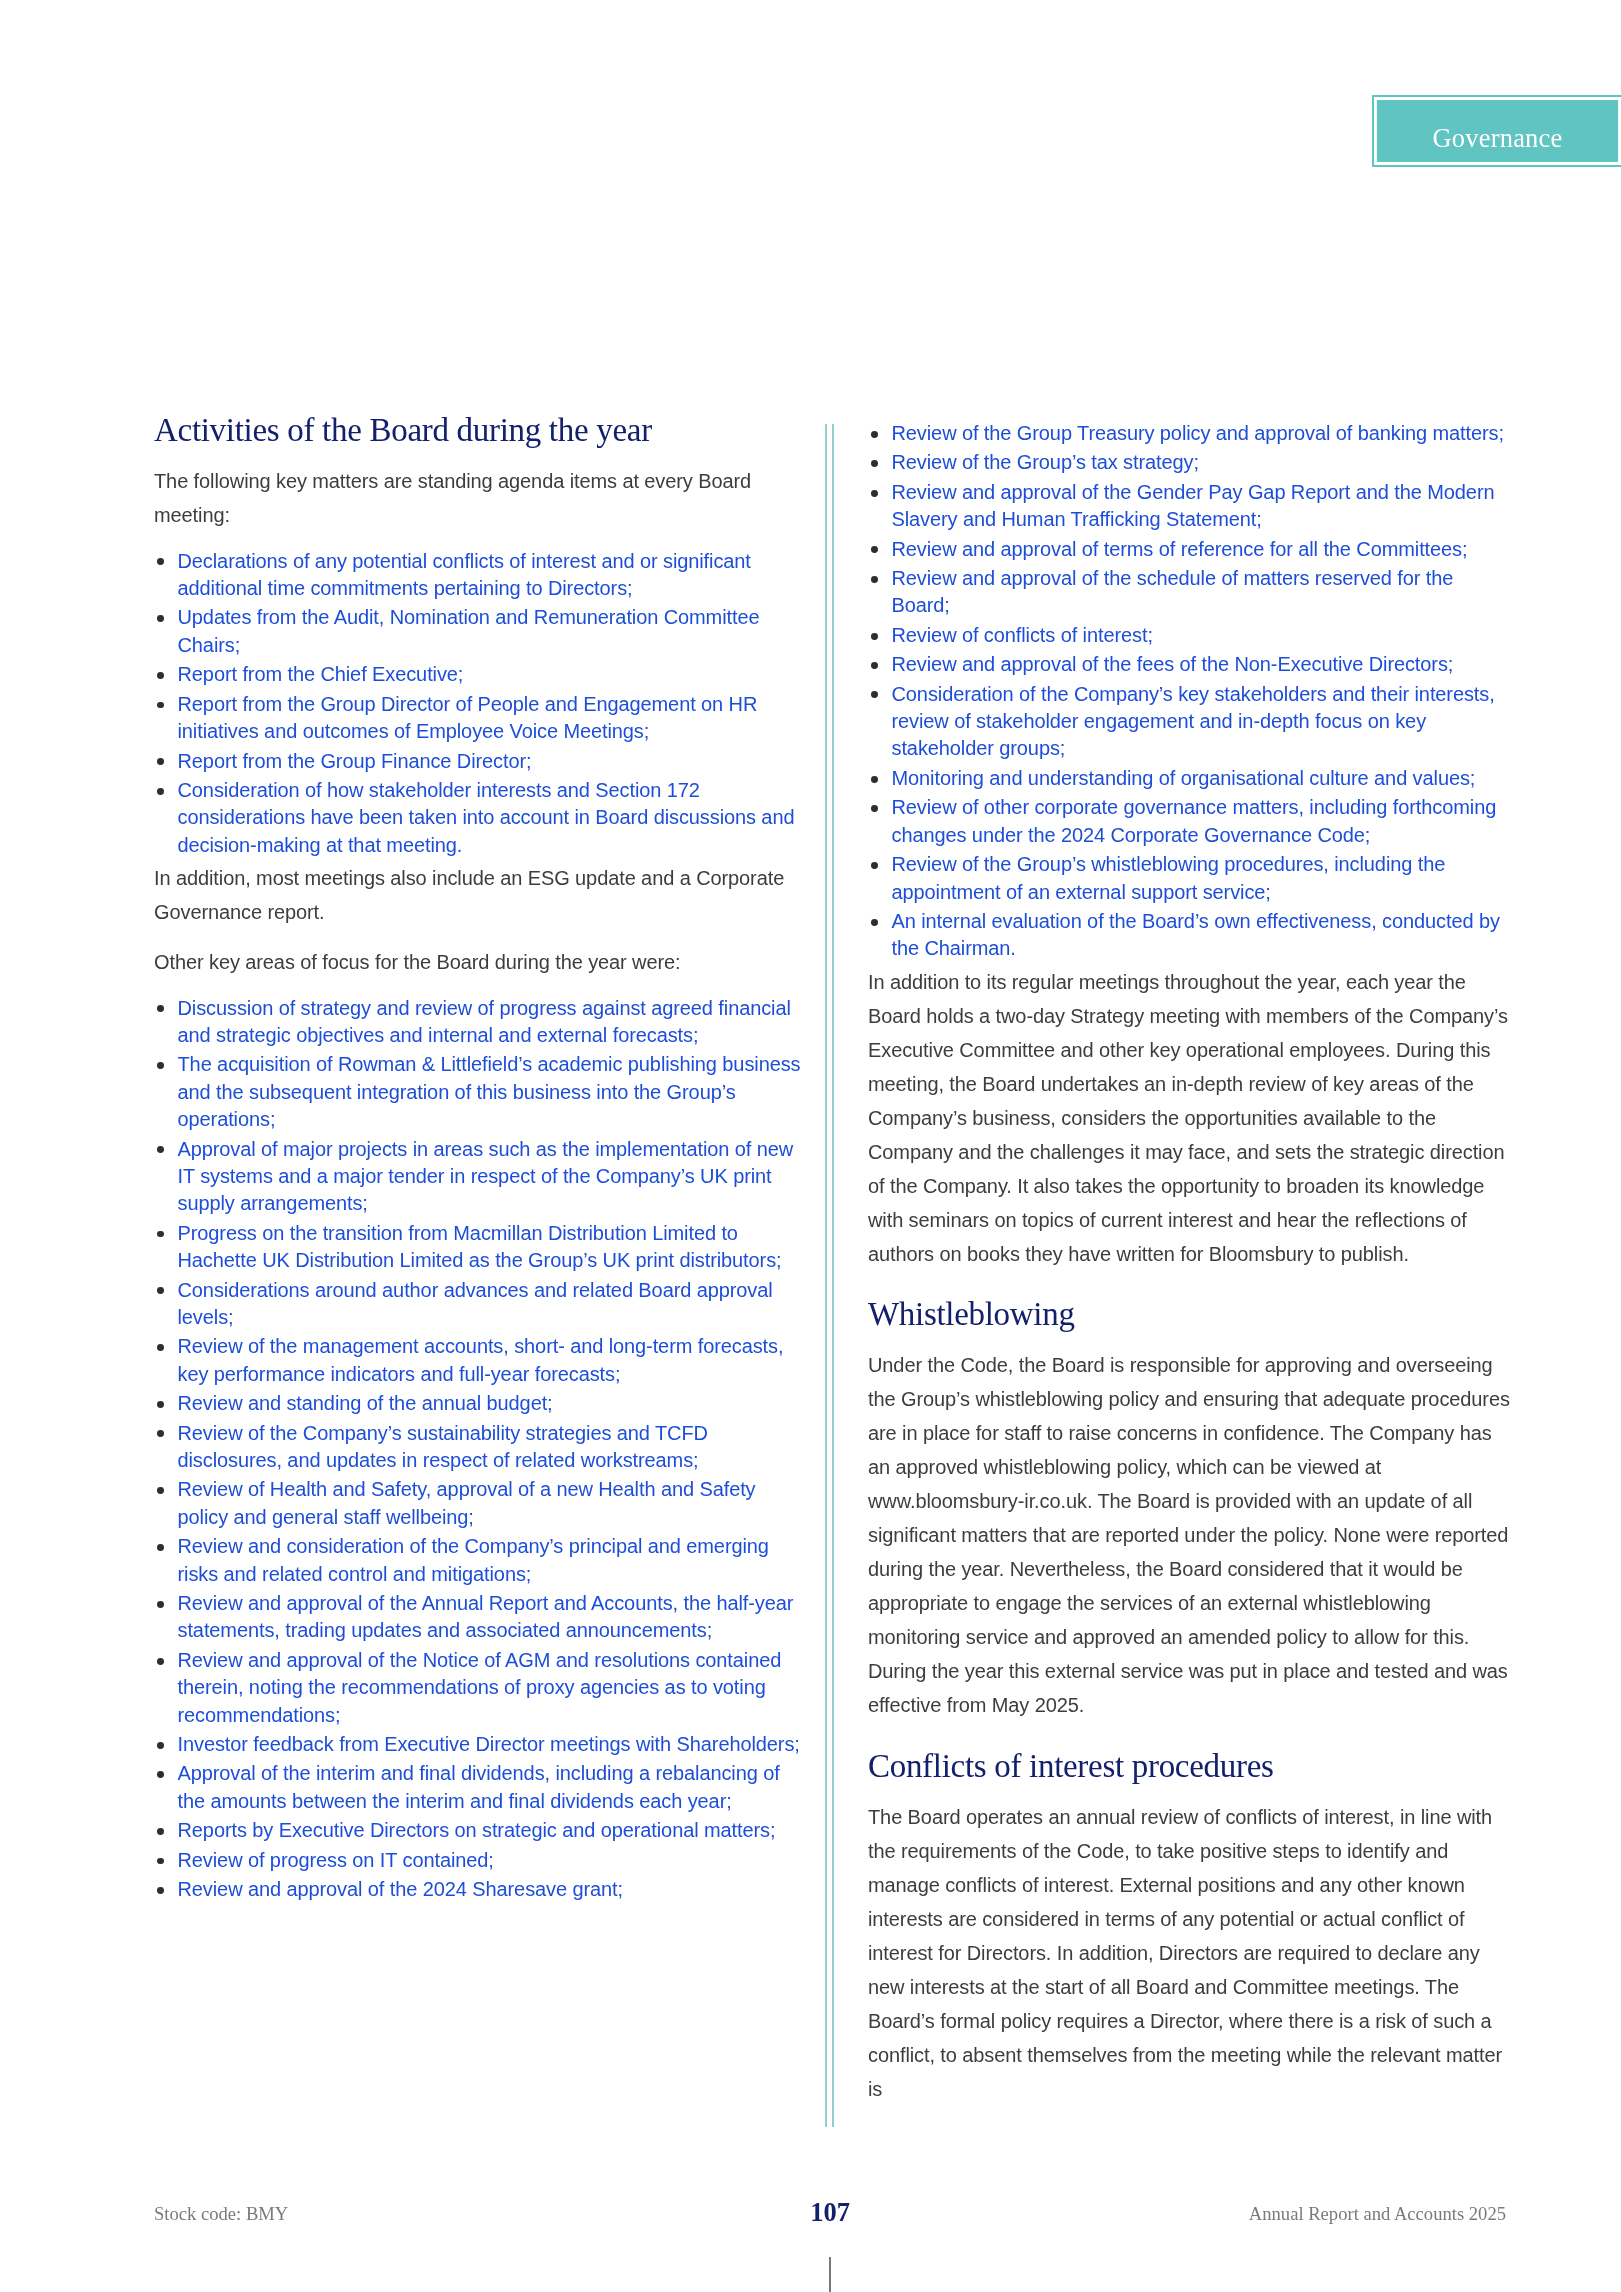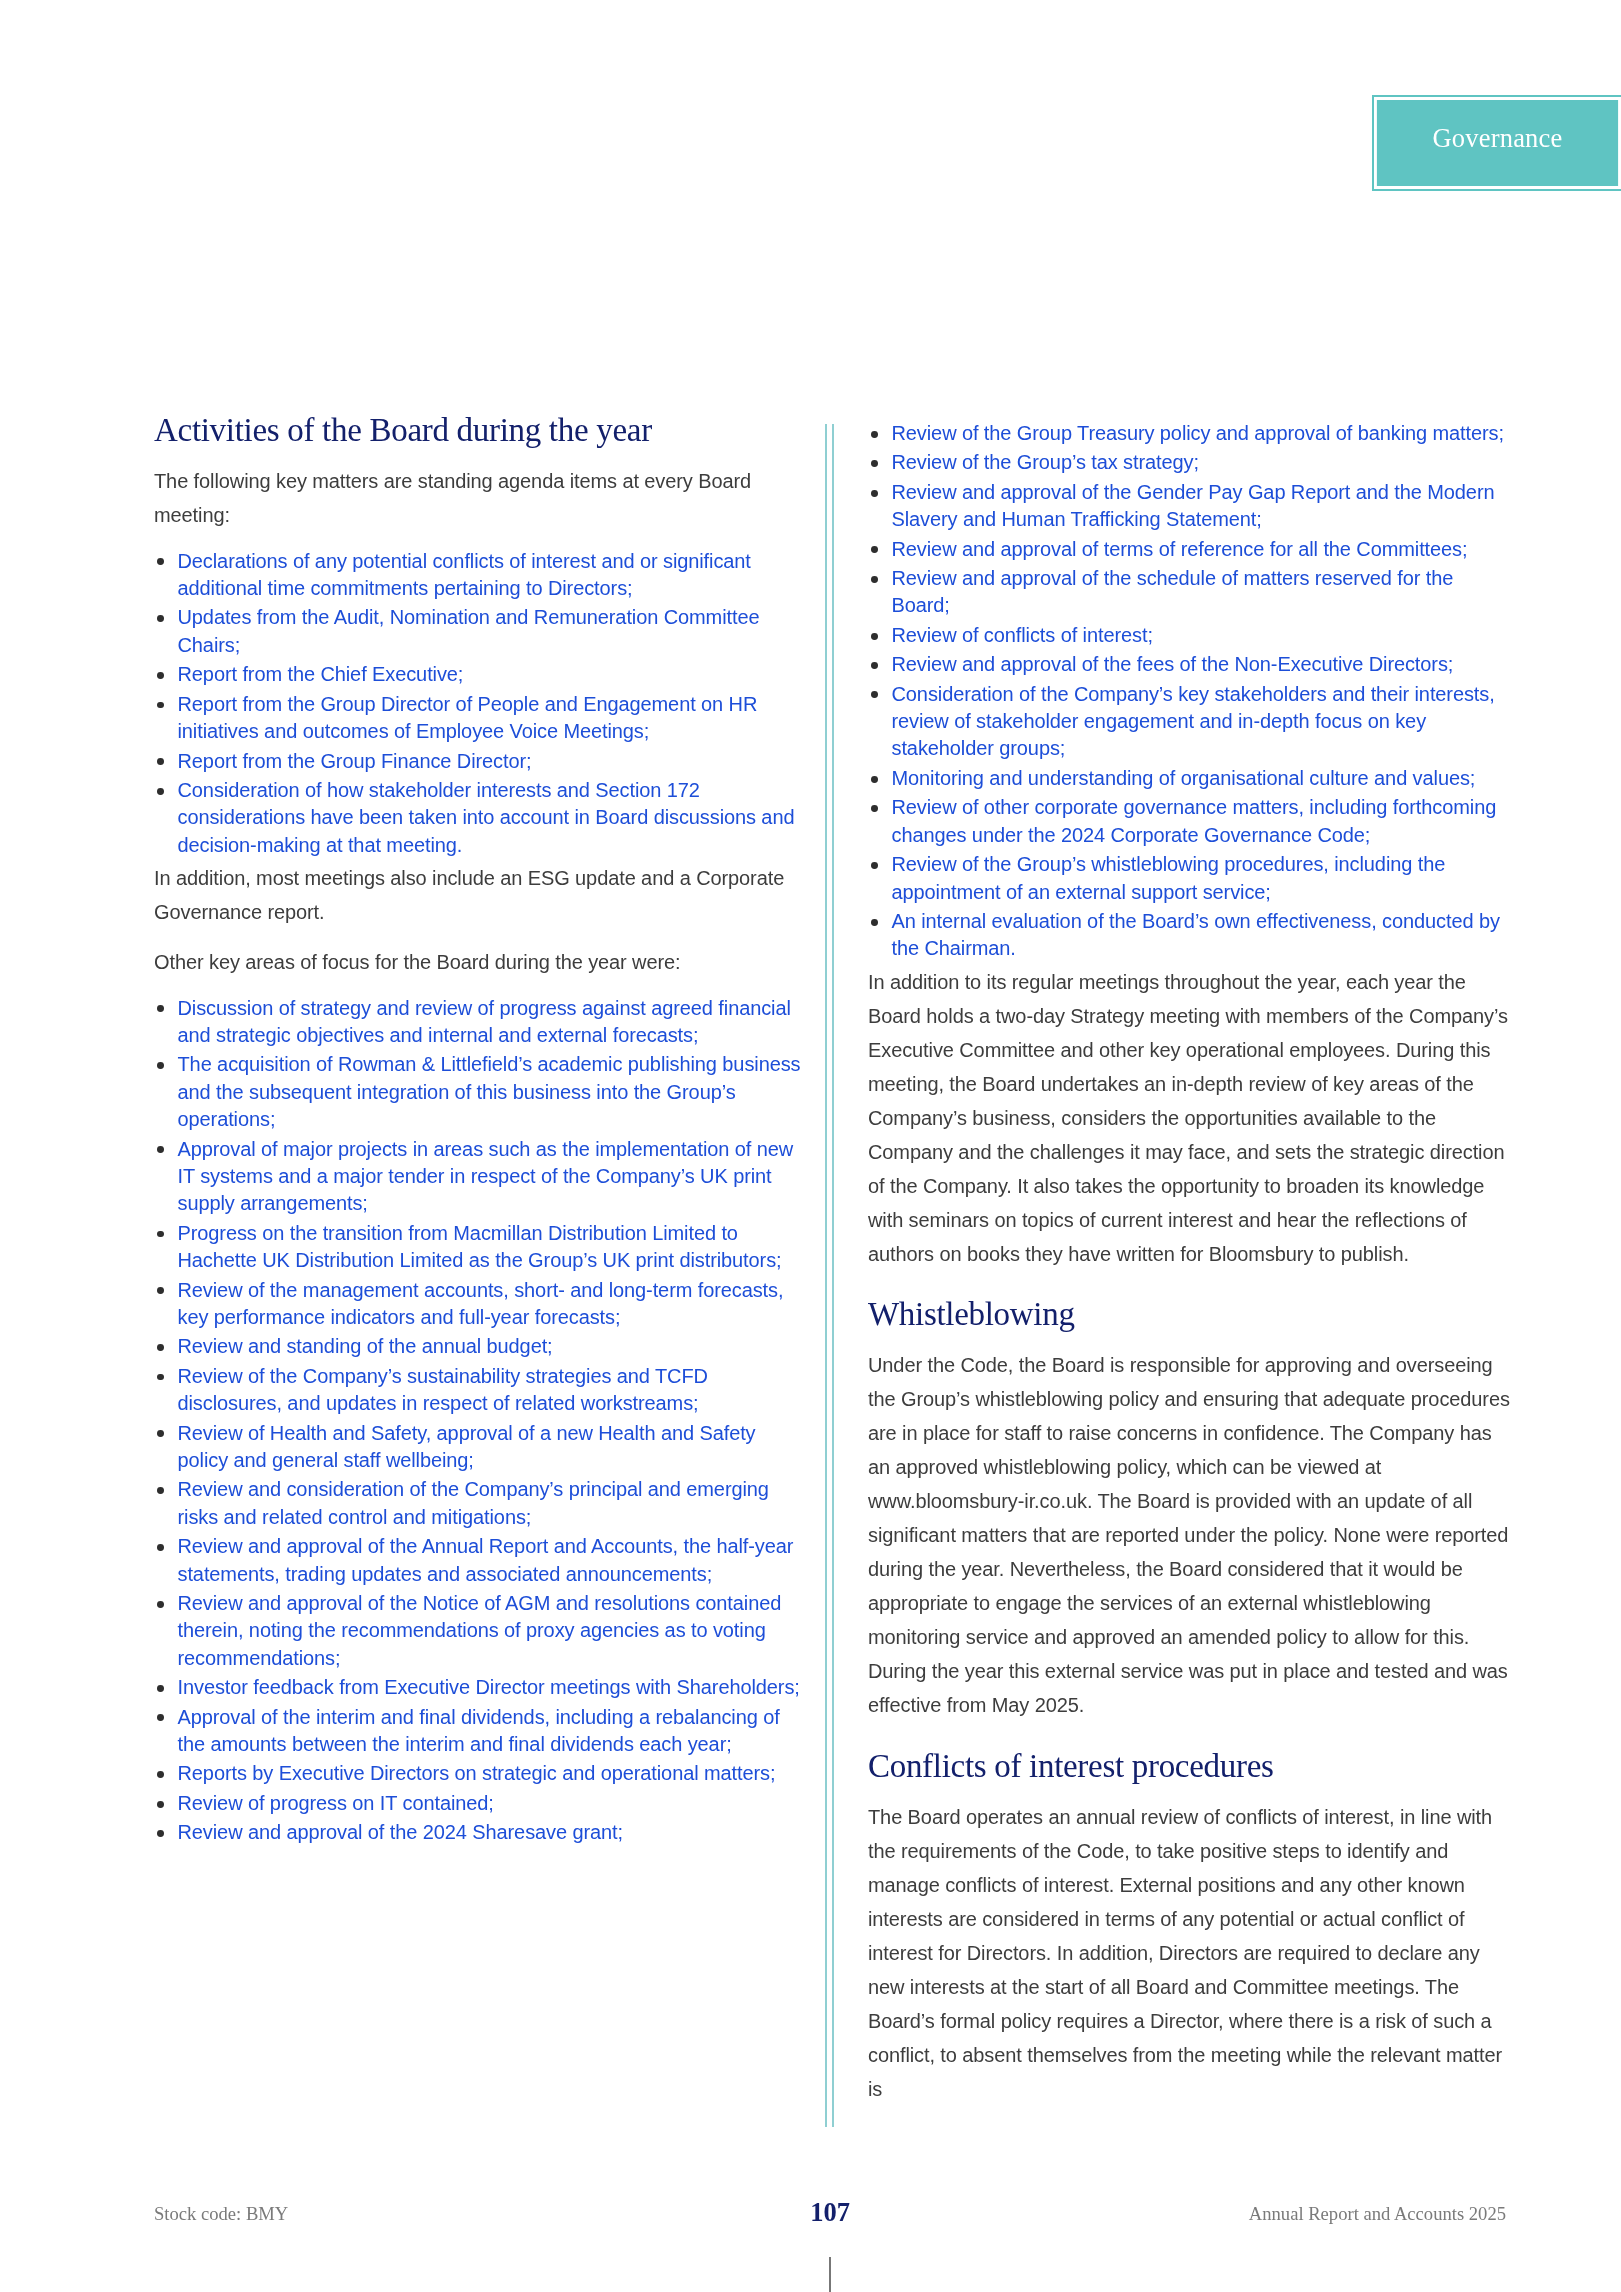--- a/index.html
+++ b/index.html
@@ -1,20 +1,20 @@
 <!DOCTYPE html>
 <html><head>
   <meta charset="utf-8">
   <style>
     * { margin: 0; padding: 0; box-sizing: border-box; }
     html, body { width: 1621px; height: 2293px; background: #ffffff; }
     body { position: relative; overflow: hidden; font-family: "Liberation Sans", sans-serif; color: #3a3a3a; }
 
     .section-tab {
-      position: absolute; left: 1372px; top: 95px; width: 249px; height: 96px;
+      position: absolute; left: 1372px; top: 95px; width: 249px; height: 72px;
       background: #5fc4c2; border: 2.9px solid #5fc4c2;
       box-shadow: inset 0 0 0 2.9px #ffffff;
       border-right: none;
     }
     .section-tab span {
       position: absolute; left: 0; right: 0; top: 25.5px; text-align: center;
       color: #ffffff; font-family: "Liberation Serif", serif; font-size: 26.5px; letter-spacing: 0.2px;
     }
 
     .col { position: absolute; top: 412px; }
@@ -78,20 +78,21 @@
     <li>Report from the Group Finance Director;</li>
     <li>Consideration of how stakeholder interests and Section 172 considerations have been taken into account in Board discussions and decision-making at that meeting.</li>
   </ul>
   <p class="gap">In addition, most meetings also include an ESG update and a Corporate Governance report.</p>
   <p class="gap">Other key areas of focus for the Board during the year were:</p>
   <ul>
     <li>Discussion of strategy and review of progress against agreed financial and strategic objectives and internal and external forecasts;</li>
     <li>The acquisition of Rowman &amp; Littlefield’s academic publishing business and the subsequent integration of this business into the Group’s operations;</li>
     <li>Approval of major projects in areas such as the implementation of new IT systems and a major tender in respect of the Company’s UK print supply arrangements;</li>
     <li>Progress on the transition from Macmillan Distribution Limited to Hachette UK Distribution Limited as the Group’s UK print distributors;</li>
+    <li>Considerations around author advances and related Board approval levels;</li>
     <li>Review of the management accounts, short- and long-term forecasts, key performance indicators and full-year forecasts;</li>
     <li>Review and standing of the annual budget;</li>
     <li>Review of the Company’s sustainability strategies and TCFD disclosures, and updates in respect of related workstreams;</li>
     <li>Review of Health and Safety, approval of a new Health and Safety policy and general staff wellbeing;</li>
     <li>Review and consideration of the Company’s principal and emerging risks and related control and mitigations;</li>
     <li>Review and approval of the Annual Report and Accounts, the half-year statements, trading updates and associated announcements;</li>
     <li>Review and approval of the Notice of AGM and resolutions contained therein, noting the recommendations of proxy agencies as to voting recommendations;</li>
     <li>Investor feedback from Executive Director meetings with Shareholders;</li>
     <li>Approval of the interim and final dividends, including a rebalancing of the amounts between the interim and final dividends each year;</li>
     <li>Reports by Executive Directors on strategic and operational matters;</li>

